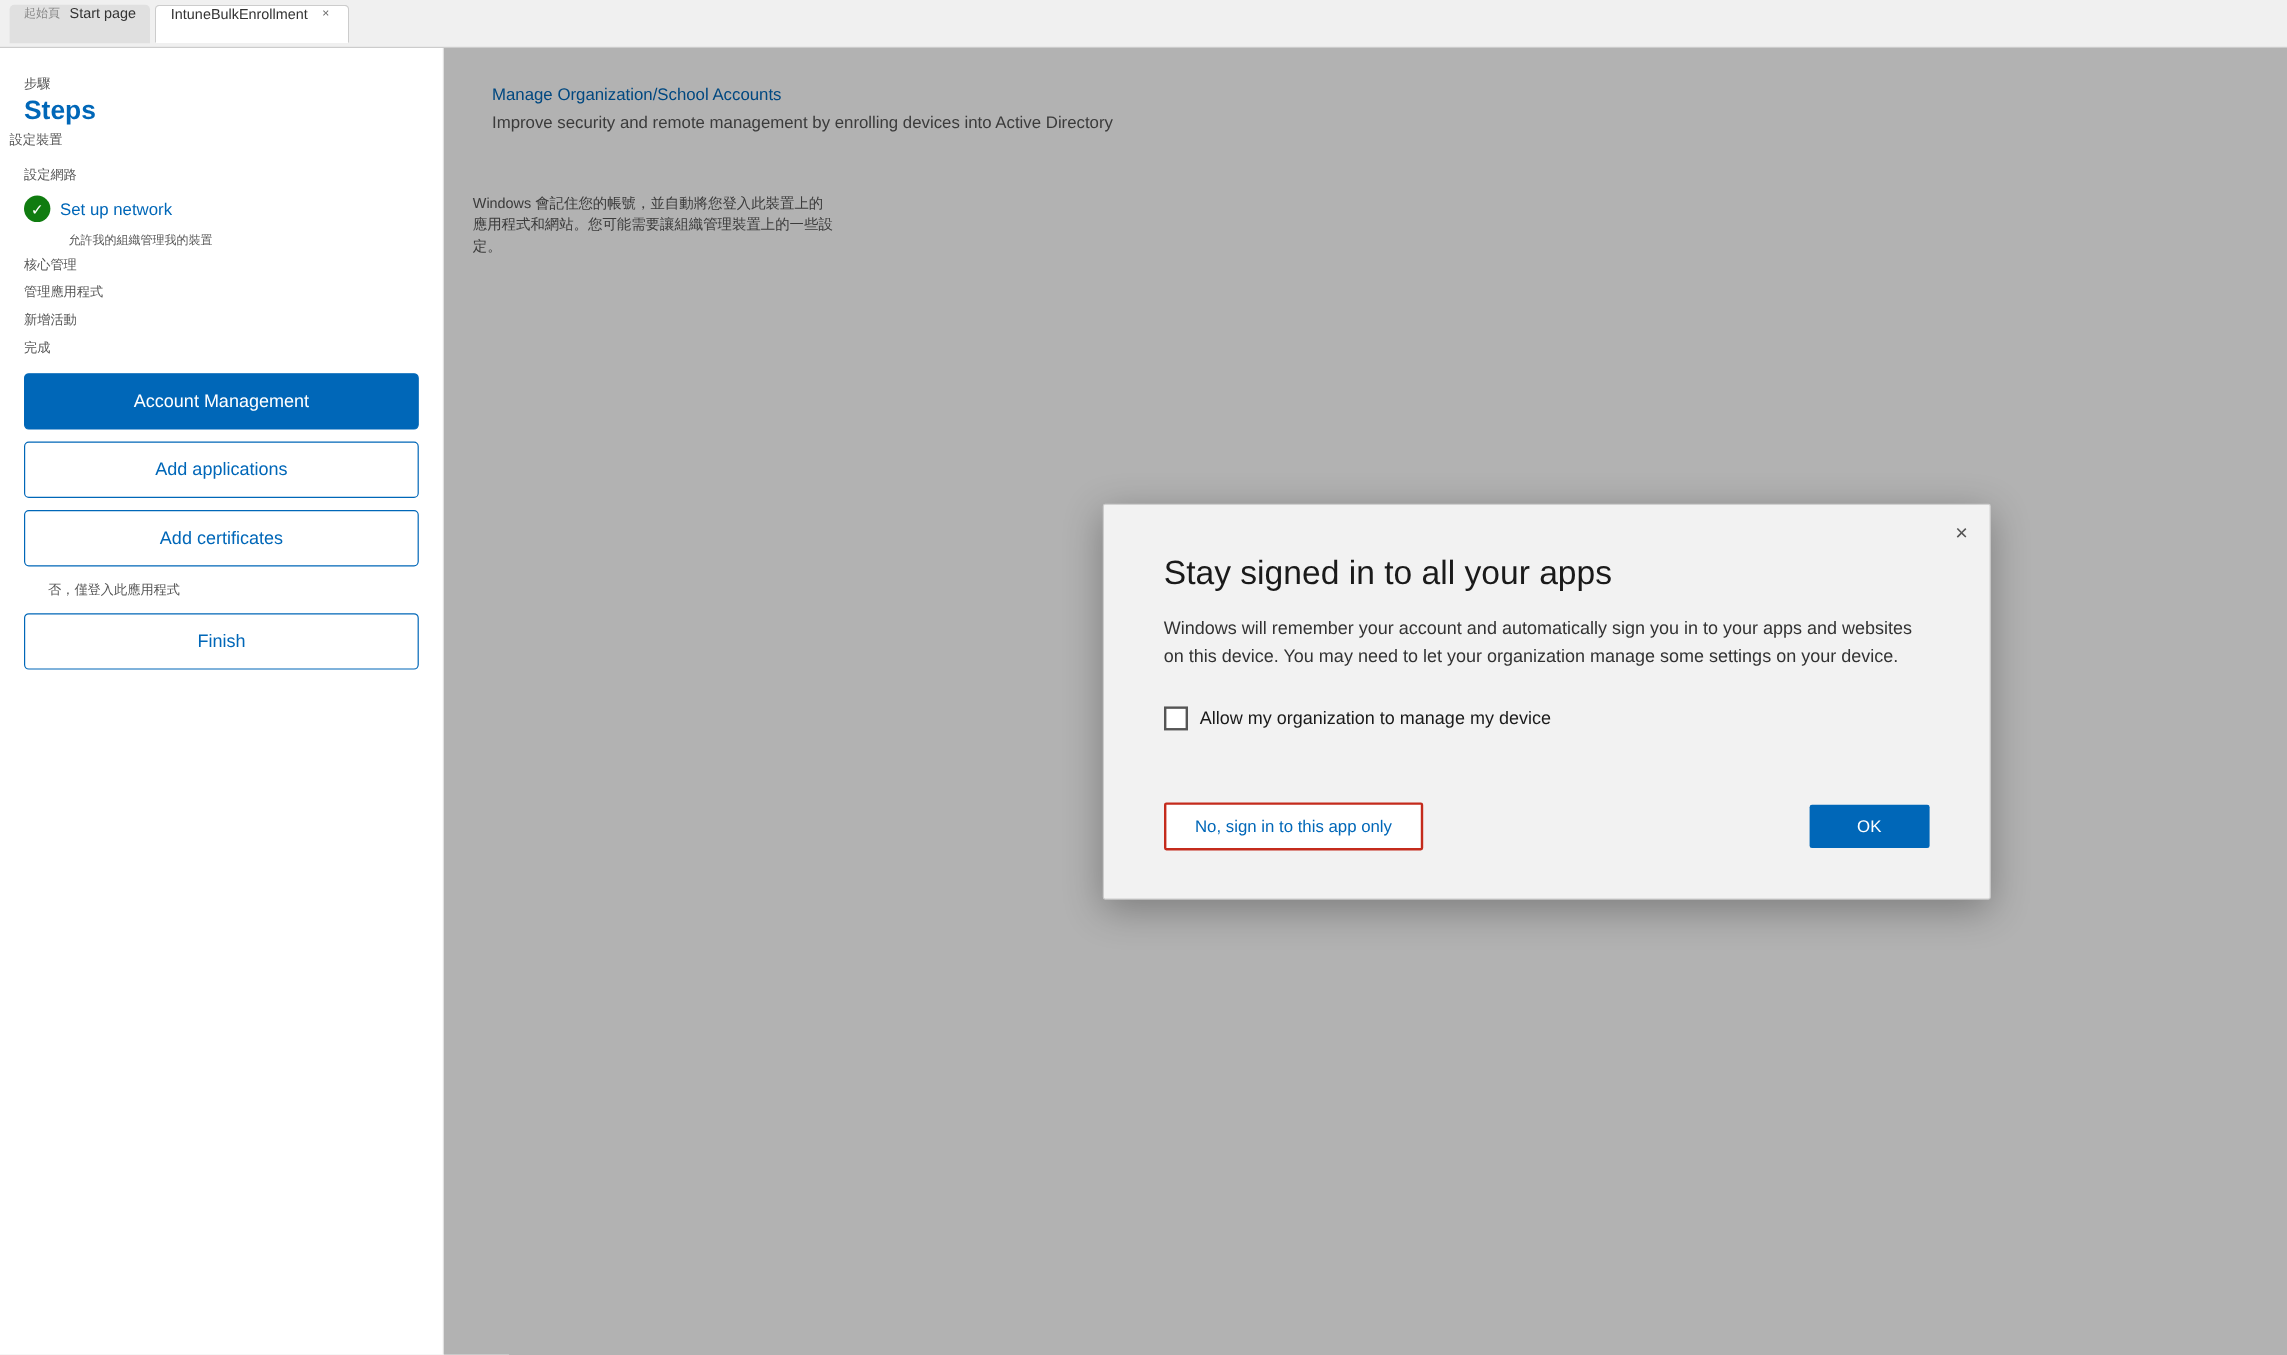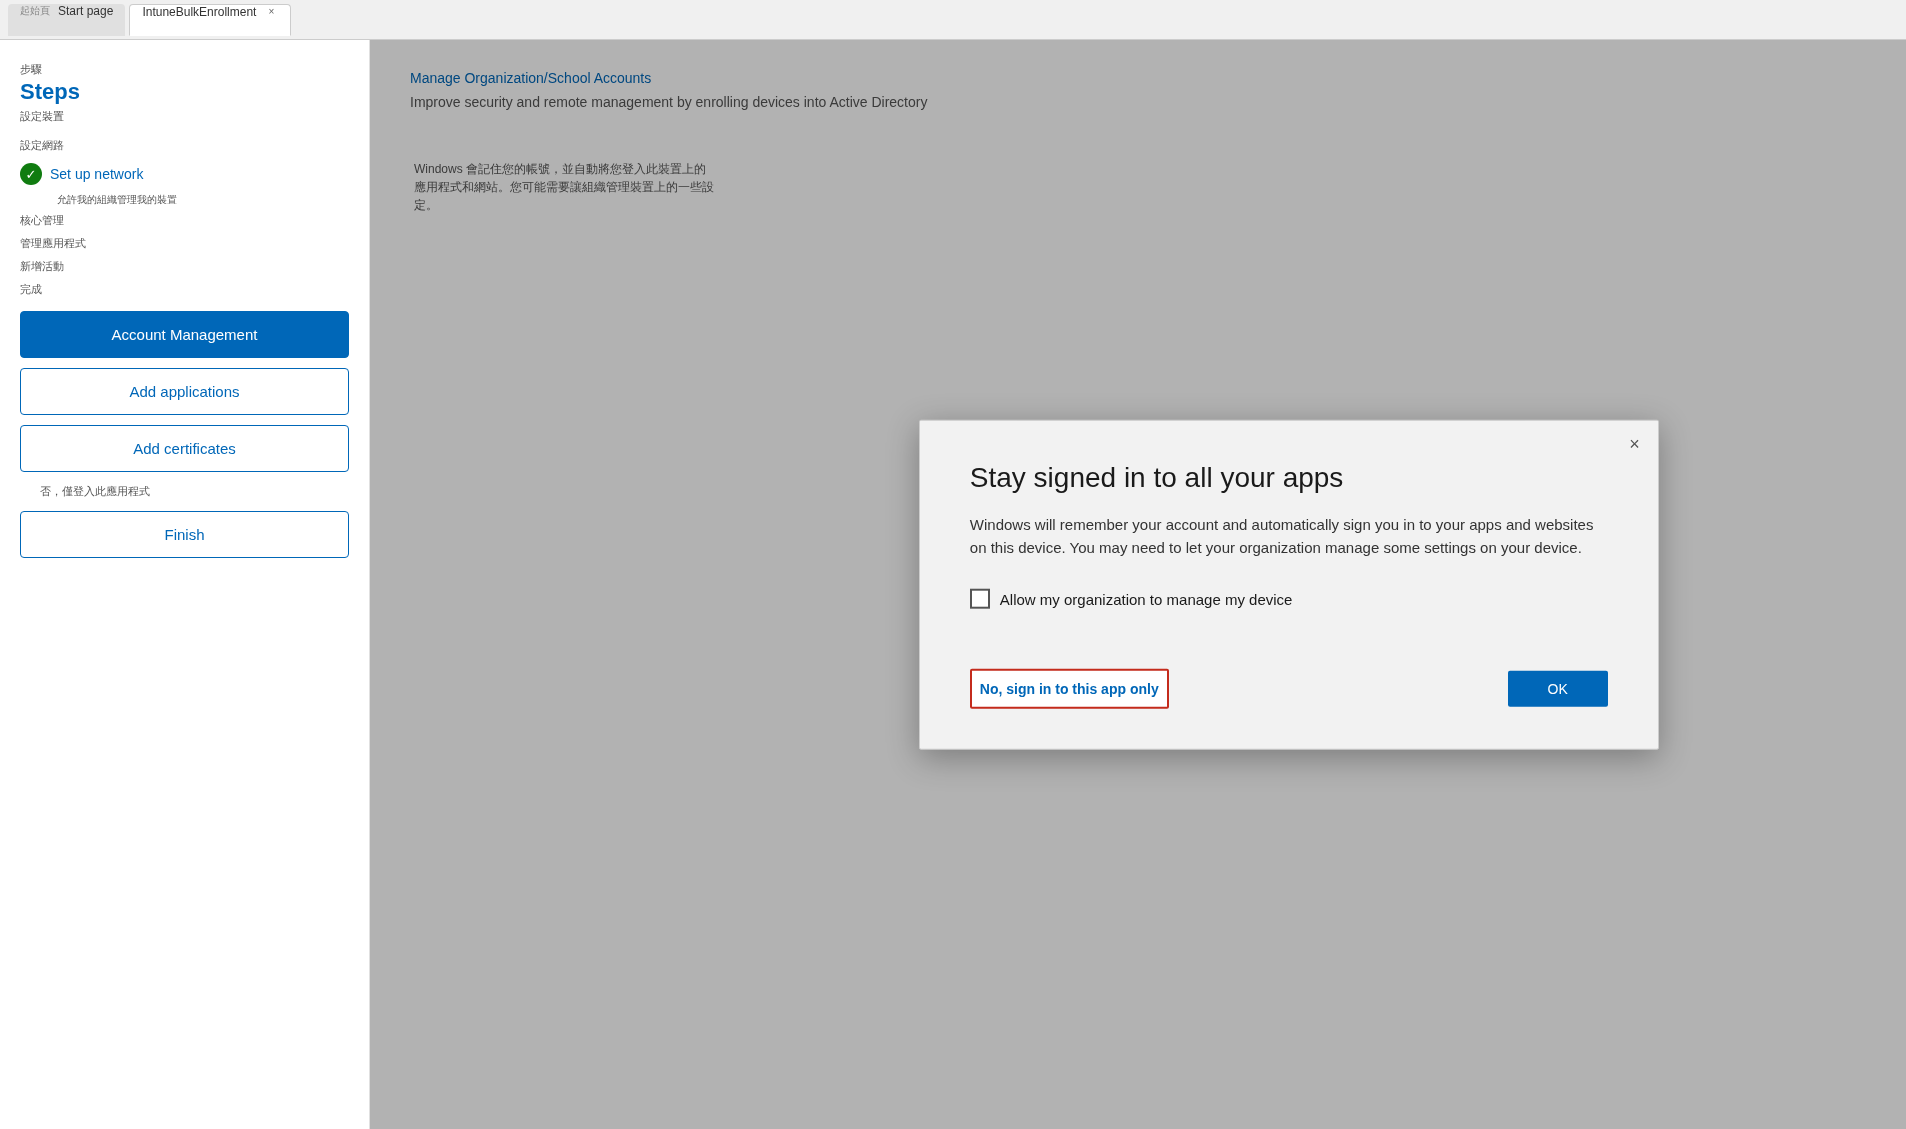--- a/index.html
+++ b/index.html
@@ -76,21 +76,21 @@
     }
     .sidebar-steps-label {
       font-size: 22px;
       font-weight: 600;
       color: #0067b8;
       padding: 0 20px 4px 20px;
     }
     .sidebar-setup-label {
       font-size: 11px;
       color: #555;
-      padding: 0 20px 10px 20px;
+      padding: 0 20px 10px 8px;
     }
 
     .sidebar-step-item {
       display: flex;
       align-items: center;
       padding: 6px 20px;
       font-size: 14px;
       color: #0067b8;
       cursor: pointer;
     }
@@ -216,28 +216,27 @@
       font-size: 15px;
       color: #1a1a1a;
     }
     .dialog-footer {
       display: flex;
       align-items: center;
       gap: 20px;
       margin-top: 60px;
     }
     .dialog-btn-secondary {
-      padding: 10px 8px;
+      padding: 10px 24px;
       background: white;
       color: #0067b8;
       border: 2px solid #c42b1c;
       font-size: 14px;
       cursor: pointer;
       border-radius: 2px;
-      font-weight: bold;
     }
     .dialog-btn-primary {
       padding: 10px 40px;
       background: #0067b8;
       color: white;
       border: none;
       font-size: 14px;
       cursor: pointer;
       border-radius: 2px;
       margin-left: auto;
@@ -300,21 +299,21 @@
       <div class="sidebar-note-small">否，僅登入此應用程式</div>
 
       <button class="sidebar-btn">Finish</button>
     </div>
   </div>
 
   <div class="content-area">
     <h1 class="content-title">Manage Organization/School Accounts</h1>
     <p class="content-subtitle">Improve security and remote management by enrolling devices into Active Directory</p>
 
-    <div style="position:absolute; top:120px; left:44px; font-size:12px; color:#555; max-width:300px; line-height:1.5;">Windows 會記住您的帳號，並自動將您登入此裝置上的應用程式和網站。您可能需要讓組織管理裝置上的一些設定。</div>
+    <div style="position:absolute; top:120px; left:24px; font-size:12px; color:#555; max-width:300px; line-height:1.5;">Windows 會記住您的帳號，並自動將您登入此裝置上的應用程式和網站。您可能需要讓組織管理裝置上的一些設定。</div>
 
     <div class="overlay"></div>
 
     <div class="dialog">
       <button class="dialog-close">×</button>
 
       <h2 class="dialog-title">Stay signed in to all your apps</h2>
 
       <p class="dialog-body">Windows will remember your account and automatically sign you in to your apps and websites on this device. You may need to let your organization manage some settings on your device.</p>
 

